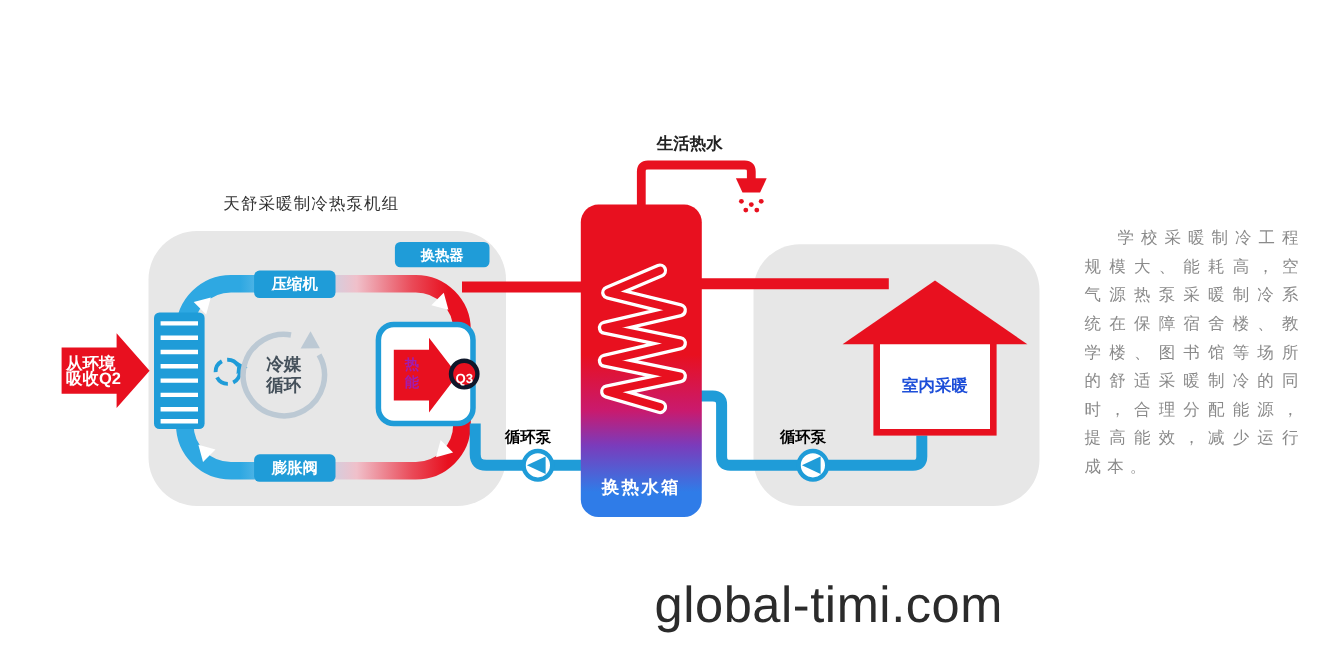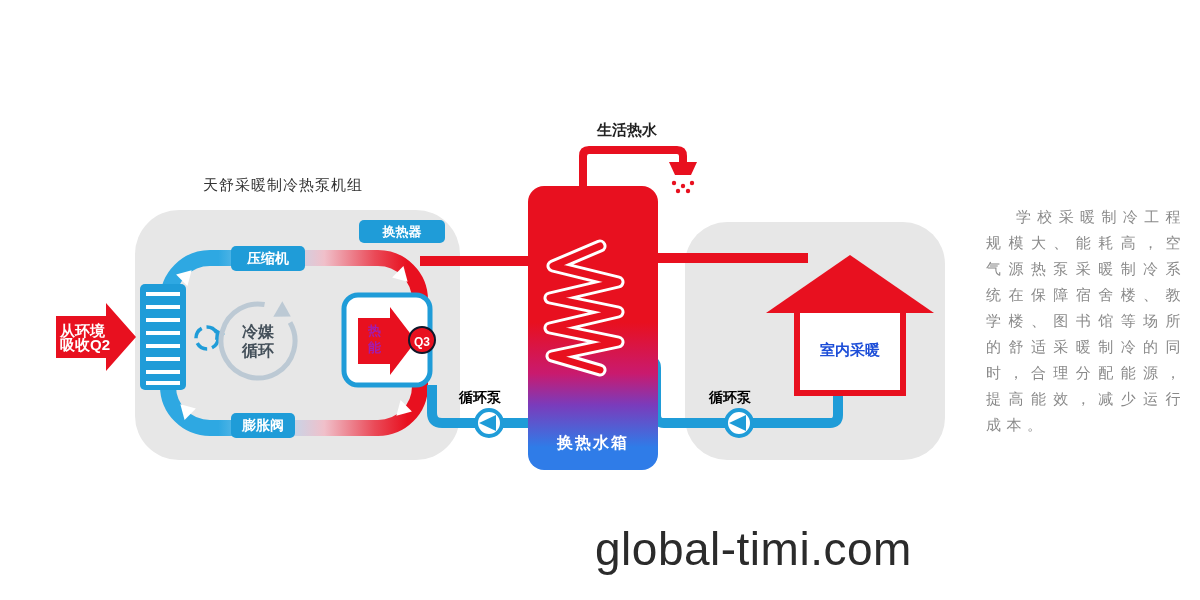--- a/index.html
+++ b/index.html
@@ -16,46 +16,45 @@
     border-radius:5px;text-align:center;font-weight:bold;
   }
   .lbl{position:absolute;z-index:3;color:#000000;font-weight:bold;}
   #main-svg{position:absolute;left:0;top:0;z-index:1;}
   #unit-title{
     position:absolute;left:203px;top:176px;z-index:3;
     font-size:15px;color:#333;letter-spacing:1px;font-weight:500;
   }
   #compressor-badge{left:231px;top:246px;width:74px;height:25px;line-height:25px;font-size:14px;}
   #heat-exchanger-badge{left:359px;top:220px;width:86px;height:23px;line-height:23px;font-size:13px;}
-  #expansion-valve-badge{left:231px;top:413px;width:64px;height:25px;line-height:25px;font-size:14px;}
+  #expansion-valve-badge{left:231px;top:413px;width:74px;height:25px;line-height:25px;font-size:14px;}
   #refrigerant-cycle-label{
     position:absolute;left:240px;top:322px;width:36px;z-index:3;
     font-size:16px;line-height:19px;font-weight:bold;color:#44505a;text-align:center;
   }
   #env-heat-label{
     position:absolute;left:60px;top:324px;z-index:3;color:#fff;
     font-size:15px;line-height:14px;font-weight:bold;
   }
   #heat-energy-label{
     position:absolute;left:366px;top:322px;width:15px;z-index:3;color:#a21caf;
     font-size:13px;line-height:17px;font-weight:bold;text-align:right;
   }
   #q3-badge{
     position:absolute;left:408px;top:326px;width:28px;height:28px;z-index:3;
-    background:#e8101f;border:2px solid #0f172a;border-radius:50%;color:#fff;
+    background:#e8101f;border:4px solid #0f172a;border-radius:50%;color:#fff;
     font-size:12px;font-weight:bold;line-height:28px;text-align:center;box-sizing:border-box;
   }
   #hot-water-label{left:597px;top:121px;font-size:15px;color:#222;}
   #pump-left-label{left:459px;top:389px;font-size:14px;}
   #pump-right-label{left:709px;top:389px;font-size:14px;}
   #tank{
     position:absolute;left:528px;top:186px;width:110px;height:284px;z-index:2;
     border-radius:16px;
     background:linear-gradient(180deg,#e8101f 0%,#e8101f 48%,#c91a6e 66%,#7b3bbb 77%,#2f7ce8 92%,#2f7ce8 100%);
-    padding-left:20px;
   }
   #tank-label{
     position:absolute;left:0;right:0;bottom:16px;text-align:center;
     color:#fff;font-size:16px;font-weight:bold;letter-spacing:2px;
   }
   #indoor-heating-label{
     position:absolute;left:797px;top:341px;width:106px;z-index:3;
     text-align:center;font-size:15px;font-weight:bold;color:#1d4ed8;
   }
   #description-text{

